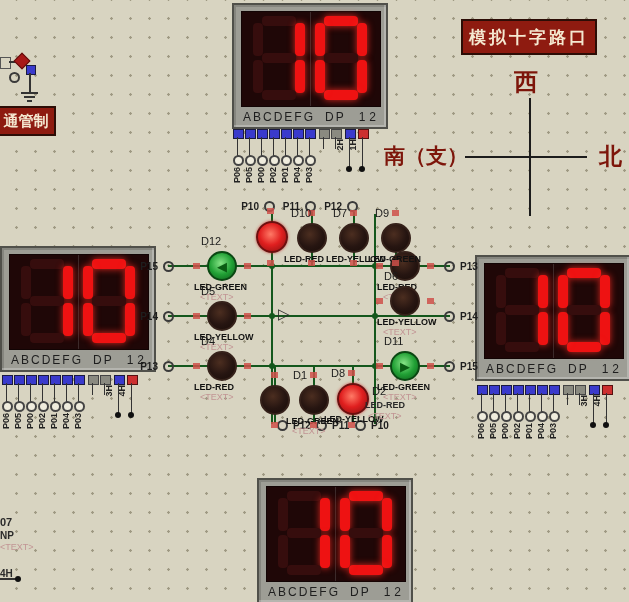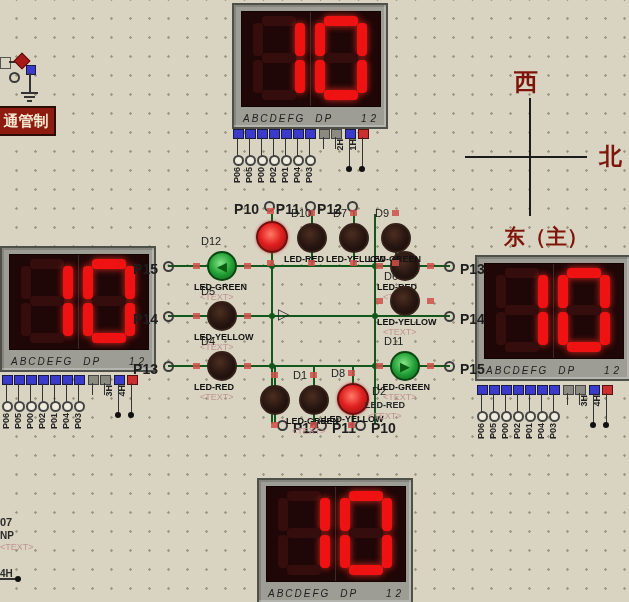--- a/index.html
+++ b/index.html
@@ -18,21 +18,21 @@
   .digit{position:relative;width:52px;height:84px;}
   .seg{position:absolute;background:#360d0d;border-radius:4px;}
   .seg.on{background:#ee1212;box-shadow:0 0 7px rgba(255,45,35,.85);}
   .seg-a{left:9px;top:0;width:34px;height:10px}
   .seg-g{left:9px;top:37px;width:34px;height:10px}
   .seg-d{left:9px;top:74px;width:34px;height:10px}
   .seg-f{left:0;top:7px;width:10px;height:33px}
   .seg-b{left:42px;top:7px;width:10px;height:33px}
   .seg-e{left:0;top:44px;width:10px;height:33px}
   .seg-c{left:42px;top:44px;width:10px;height:33px}
-  .caption{position:absolute;left:9px;right:6px;bottom:3px;display:flex;font-size:10px;color:#1e1e1e;letter-spacing:2px;font-style:italic;}
+  .caption{position:absolute;left:9px;right:6px;bottom:3px;display:flex;font-size:12px;color:#1e1e1e;letter-spacing:2px;}
   .caption .dp{margin-left:10px;}
   .caption .d12{margin-left:auto;letter-spacing:4px;}
   
   .pins{position:absolute;width:140px;height:62px;}
   .psq{position:absolute;top:0;width:9px;height:8px;background:#3a3acc;border:1px solid #1a1a40;}
   .psq.gray{background:#8a8a80;border-color:#444;}
   .psq.red{background:#cc2f2f;border-color:#551010;}
   .pwire{position:absolute;width:1px;background:#333;}
   .pcirc{position:absolute;top:26px;width:7px;height:7px;border:2px solid #444;border-radius:50%;background:#efecdd;}
   .plabel{position:absolute;top:38px;font-size:9px;font-weight:bold;color:#222;writing-mode:vertical-rl;transform:rotate(180deg);}
@@ -49,21 +49,21 @@
   .ltext{position:absolute;left:-7px;top:41px;font-size:9px;color:#c29494;white-space:nowrap;}
   .led.mh::before,.led.mh::after,.led.mv::before,.led.mv::after{content:"";position:absolute;width:7px;height:6px;background:#cf504a;opacity:.85;}
   .led.mh::before{left:-14px;top:12px}.led.mh::after{right:-14px;top:12px}
   .led.mv::before{left:11px;top:-13px}.led.mv::after{left:11px;bottom:-13px}
   
   .wire{position:absolute;background:#14571c;}
   .wire.h{height:2px}.wire.v{width:2px}
   .wire.blk{background:#333;}
   .jdot{position:absolute;width:6px;height:6px;background:#14571c;border-radius:50%;}
   .term{position:absolute;width:7px;height:7px;border:2px solid #3a3a3a;border-radius:50%;background:transparent;}
-  .term .tl{position:absolute;top:-2px;font-size:14px;font-weight:bold;color:#1e1e1e;white-space:nowrap;}
+  .term .tl{position:absolute;top:-2px;font-size:10px;font-weight:bold;color:#1e1e1e;white-space:nowrap;}
   .tl.lft{right:14px}.tl.rgt{left:14px}
   .buffer{position:absolute;font-size:15px;color:#2b2b2b;line-height:1;}
   
   .titlebox{position:absolute;left:461px;top:19px;width:132px;height:32px;background:#8e1b10;border:2px solid #2c0d06;color:#f4e8d0;font-size:17px;font-weight:bold;display:flex;align-items:center;justify-content:center;letter-spacing:3px;}
   .ctrlbox{position:absolute;left:-4px;top:106px;width:56px;height:26px;background:#8e1b10;border:2px solid #2c0d06;color:#f4e8d0;font-size:15px;font-weight:bold;display:flex;align-items:center;justify-content:center;overflow:hidden;}
   .cn{position:absolute;color:#7d150a;font-weight:bold;white-space:nowrap;}
   .xline{position:absolute;background:#1c1c1c;}
   .frag{position:absolute;color:#2a2a2a;font-weight:bold;white-space:nowrap;}
   .frag.pink{color:#c29494;font-weight:normal;}
   .watermark{position:absolute;left:492px;top:576px;font-size:13px;color:rgba(115,110,90,.55);letter-spacing:1px;}
@@ -71,25 +71,26 @@
   .tlw-box{position:absolute;left:0;top:57px;width:9px;height:10px;border:1px solid #555;}
   .tlw-diam{position:absolute;left:16px;top:55px;width:10px;height:10px;background:#a81818;border:1px solid #5e0d0d;transform:rotate(45deg);}
   .tlw-blue{position:absolute;left:26px;top:65px;width:8px;height:8px;background:#3a3acc;border:1px solid #1a1a40;}
   .gnd{position:absolute;background:#333;}
 </style>
 </head>
 <body>
 
 <div class="stage">
 
+  <div class="titlebox">模拟十字路口</div>
   <div class="ctrlbox">通管制</div>
 
   <div class="cn" style="left:514px;top:66px;font-size:24px">西</div>
+  <div class="cn" style="left:384px;top:142px;font-size:21px">南（支）</div>
   <div class="cn" style="left:599px;top:141px;font-size:23px">北</div>
-  <div class="cn" style="left:504px;top:223px;font-size:21px">东（主）</div>
   <div class="xline" style="left:529px;top:98px;width:2px;height:118px"></div>
   <div class="xline" style="left:465px;top:156px;width:122px;height:2px"></div>
 
   <div class="display" style="left:232px;top:3px">
     <div class="screen">
         <div class="divider"></div>
         <div class="digits">
           <div class="digit">
             <div class="seg seg-a"></div>
             <div class="seg seg-b on"></div>

